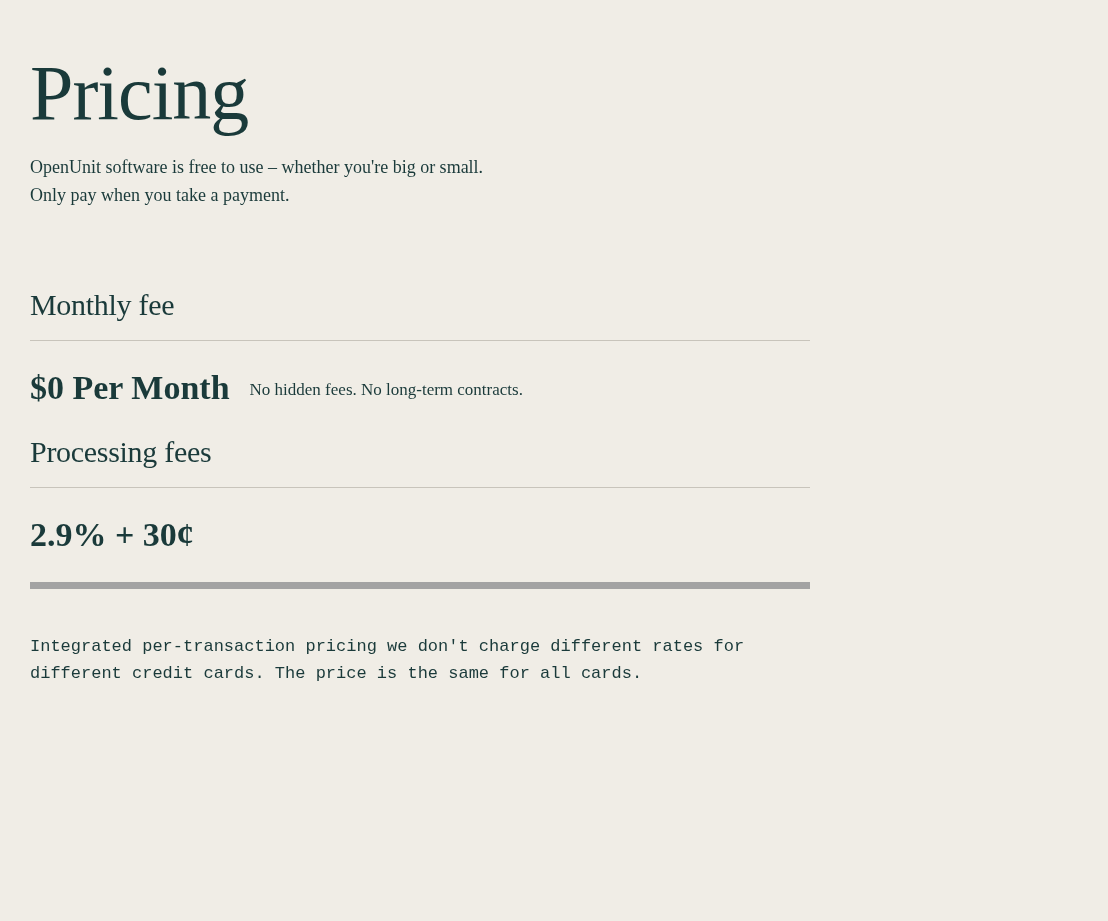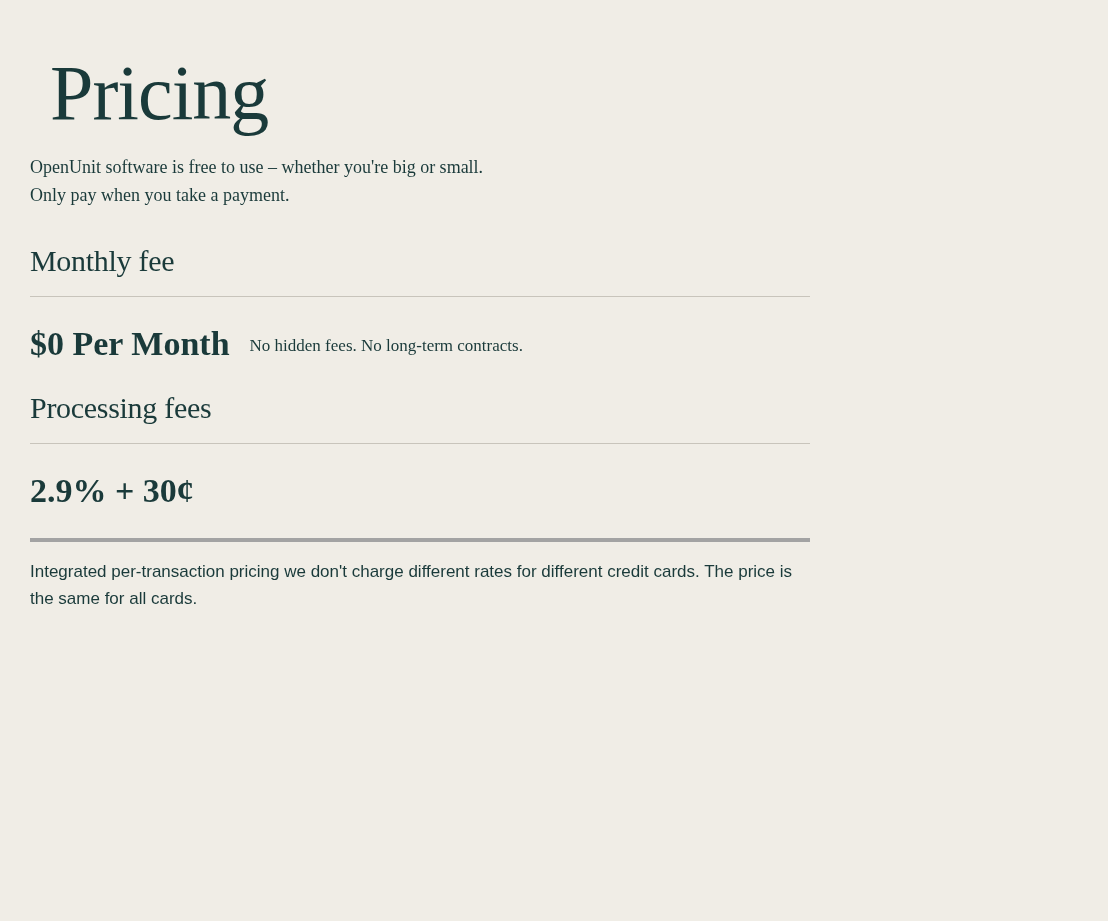--- a/index.html
+++ b/index.html
@@ -22,29 +22,28 @@
       padding: 10px 0;
     }
 
     .page-title {
       font-size: 78px;
       font-weight: 400;
       color: #1a3a3a;
       line-height: 1.1;
       margin-bottom: 18px;
       letter-spacing: -1px;
-      margin-left: 20px;
     }
 
     .page-subtitle {
       font-size: 18px;
       font-weight: 400;
       color: #1a3a3a;
       line-height: 1.55;
-      margin-bottom: 34px;
+      margin-bottom: 78px;
       font-family: Georgia, serif;
     }
 
     .section-heading {
       font-size: 30px;
       font-weight: 400;
       color: #1a3a3a;
       margin-bottom: 18px;
       letter-spacing: -0.3px;
     }
@@ -100,23 +99,23 @@
       color: #5a6a6a;
       line-height: 1.55;
       padding-top: 8px;
       font-family: Georgia, serif;
     }
 
     .footer-note {
       font-size: 17px;
       color: #1a3a3a;
       line-height: 1.6;
-      font-family: Liberation Sans, sans-serif;
-      border-top: 4px solid #a3a3a3;
-      padding-top: 16px;
+      font-family: Liberation Mono, monospace;
+      border-top: 7px solid #a3a3a3;
+      padding-top: 44px;
     }
 
     sup {
       font-size: 13px;
       vertical-align: super;
     }
   </style>
 </head>
 <body>
 

